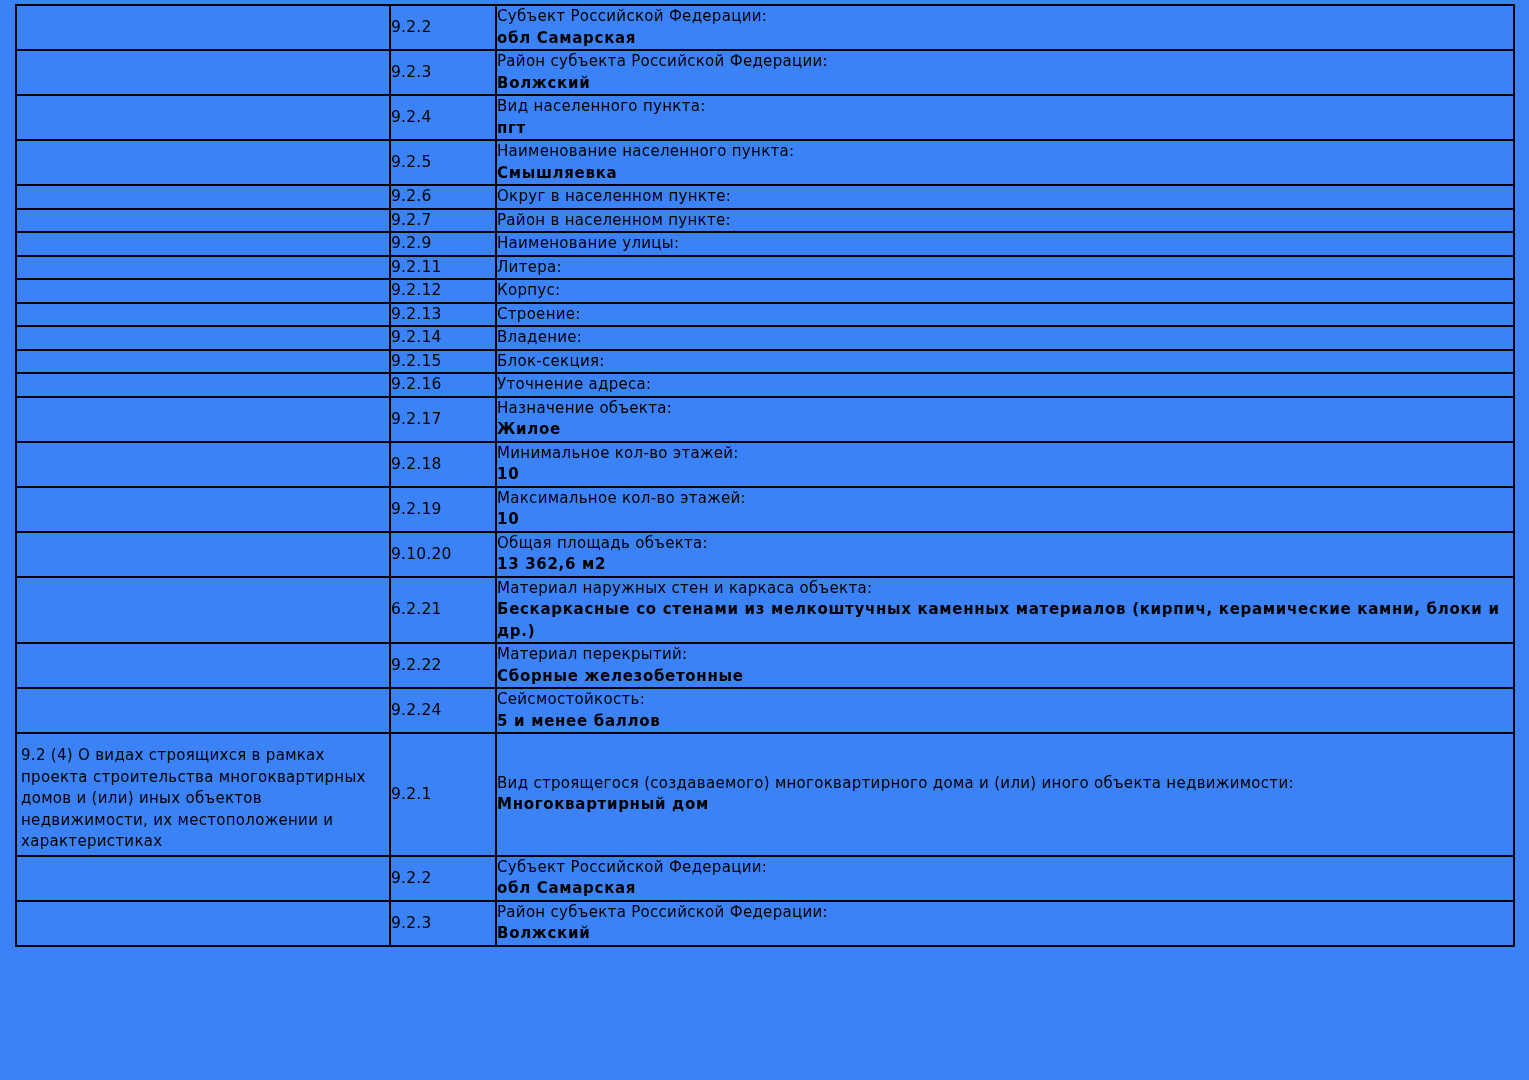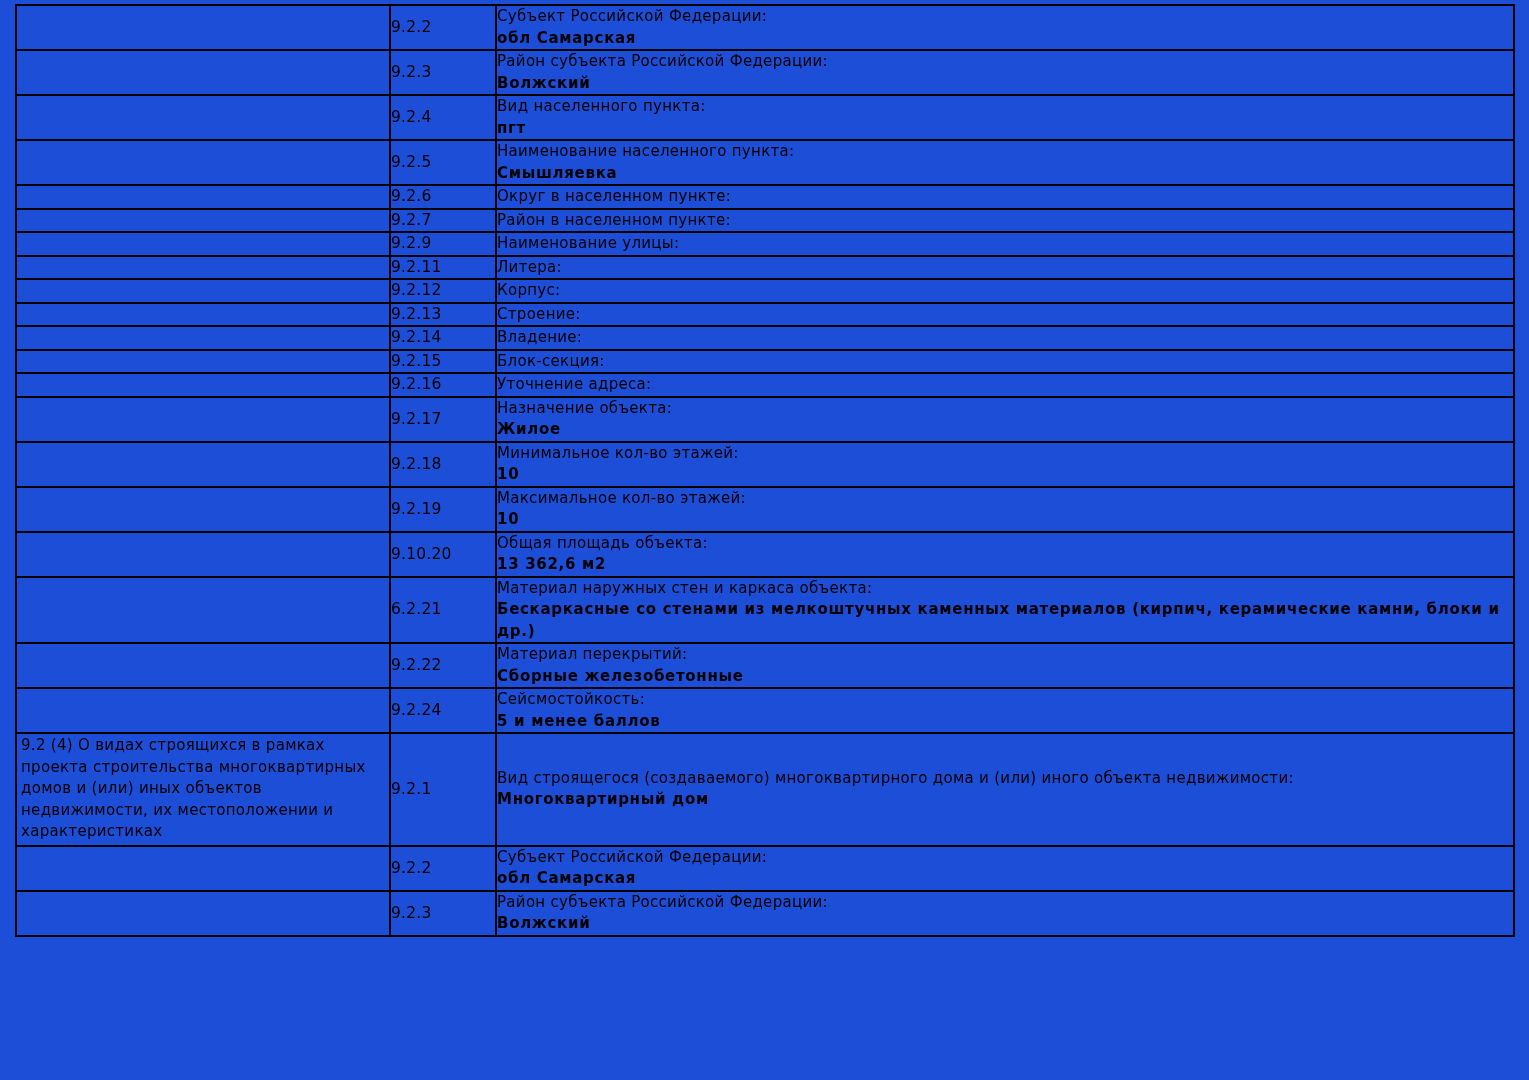--- a/index.html
+++ b/index.html
@@ -1,21 +1,21 @@
 <!DOCTYPE html>
 <html><head>
 <meta charset="utf-8">
 <style>
   * { box-sizing: border-box; }
   html, body { margin: 0; padding: 0; background: #ffffff; }
   .page {
     position: relative;
     width: 1529px;
     height: 1080px;
-    background: #1d4ed8;
+    background: #3b82f6;
     font-family: "DejaVu Sans", sans-serif;
     color: #000000;
     overflow: hidden;
   }
   table.decl-table {
     border-collapse: collapse;
     table-layout: fixed;
     width: 1498px;
     margin: 4px 0 0 15px;
   }
@@ -32,21 +32,21 @@
   td.num-cell {
     padding: 0 2px 0 4px;
     font-size: 15.5px;
     line-height: 21px;
     letter-spacing: 0.2px;
   }
   td.field-cell { padding: 1px 6px 2px 5px; }
   td.section-cell { vertical-align: top; }
 
   .section-text {
-    padding: 1px 6px 2px 4px;
+    padding: 11px 6px 2px 4px;
     font-size: 15px;
     line-height: 21.5px;
     letter-spacing: 0.3px;
   }
   .field-label {
     font-size: 15px;
     line-height: 21.5px;
     letter-spacing: 0.3px;
     white-space: normal;
   }

